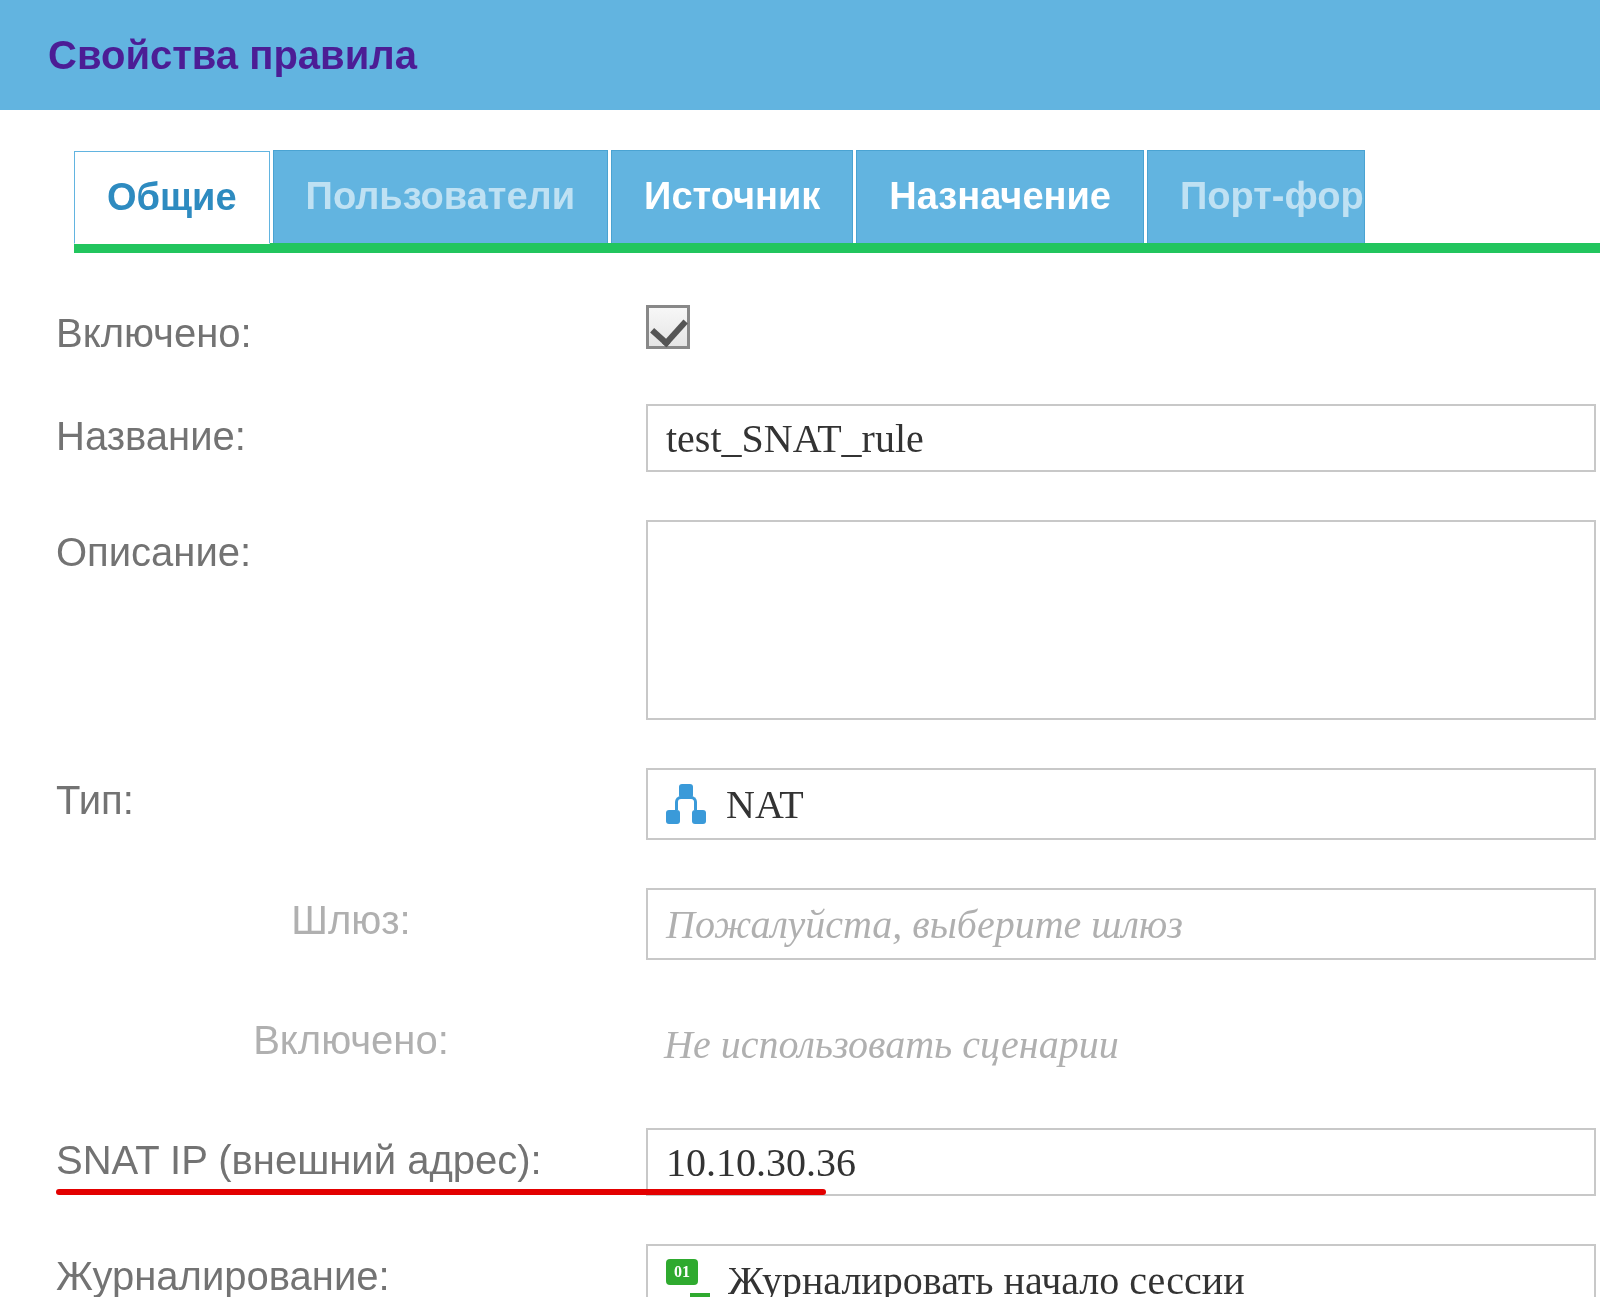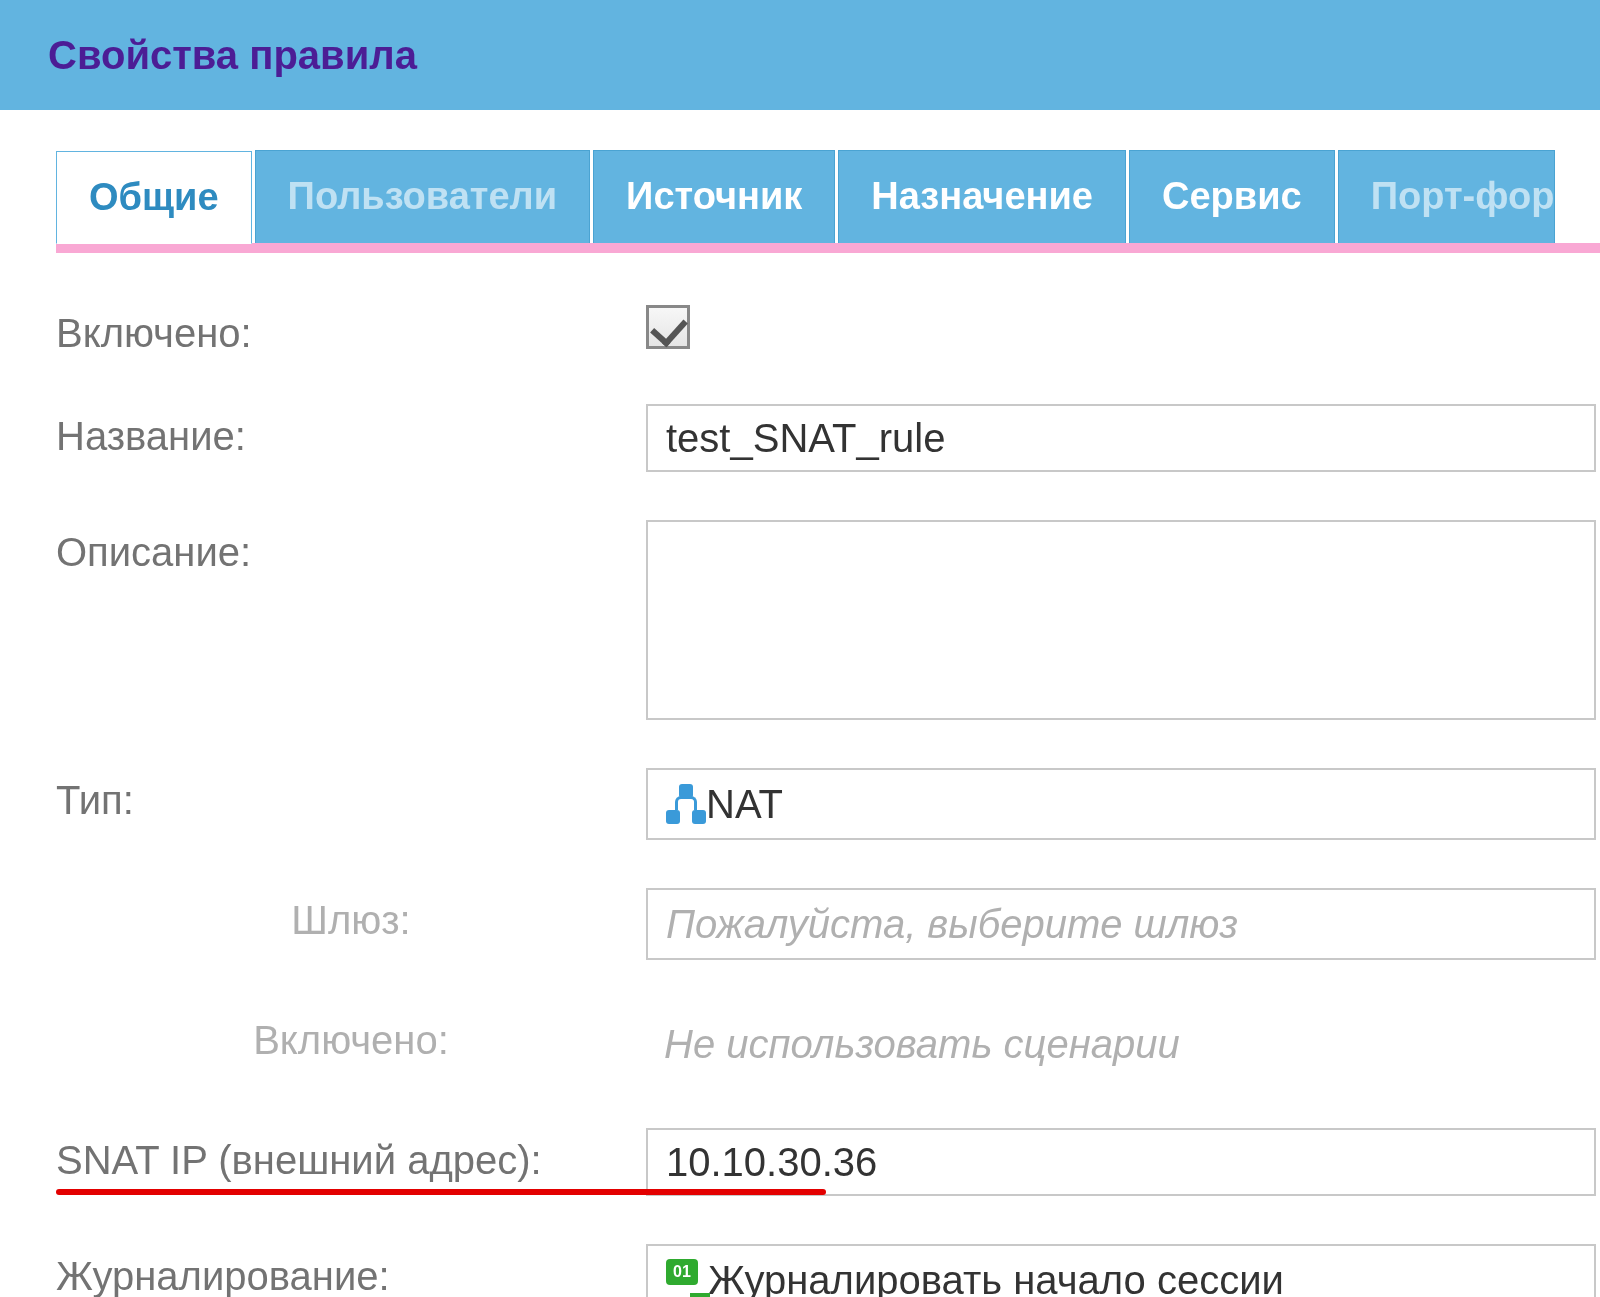--- a/index.html
+++ b/index.html
@@ -28,21 +28,22 @@
   }
 
   .client {
     background: #fff;
     padding: 40px 0 0 56px;
   }
 
   
   .tabs {
     display: flex;
-    border-bottom: 10px solid #f9a8d4;
+    border-bottom: 10px solid #22c55e;
+    margin-left: 18px;
   }
   .tab {
     padding: 24px 32px;
     font-size: 38px;
     font-weight: bold;
     color: #fff;
     background: #62b4e0;
     border: 1px solid #4aa3d2;
     border-bottom: none;
     margin-right: 3px;
@@ -97,36 +98,37 @@
     border: solid #555;
     border-width: 0 6px 6px 0;
     transform: rotate(42deg);
   }
 
   .txt, .txtarea, .select-box, .display-box {
     width: calc(100% - 4px);
     border: 2px solid #c8c8c8;
     font-size: 40px;
     color: #333;
-    font-family: Liberation Sans, sans-serif;
+    font-family: Liberation Serif, serif;
   }
   .txt {
     height: 68px;
     padding: 8px 18px;
   }
   .txtarea {
     height: 200px;
     padding: 12px 18px;
     resize: none;
   }
   .display-box {
     height: 72px;
     display: flex;
     align-items: center;
     padding: 0 18px;
+    gap: 20px;
   }
   .display-box.noborder { border: none; }
   .display-box .placeholder {
     color: #b0b0b0;
     font-style: italic;
   }
 
   
   .nat-icon {
     width: 40px; height: 40px;
@@ -205,21 +207,20 @@
     <span>Свойства правила</span>
   </div>
 
   <div class="client">
 
     <div class="tabs">
       <div class="tab active">Общие</div>
       <div class="tab disabled">Пользователи</div>
       <div class="tab">Источник</div>
       <div class="tab">Назначение</div>
-      <div class="tab">Сервис</div>
       <div class="tab disabled truncated">Порт-фор</div>
     </div>
 
     <div class="form">
 
       <div class="form-label">Включено:</div>
       <div>
         <span class="chk"></span>
       </div>
 

